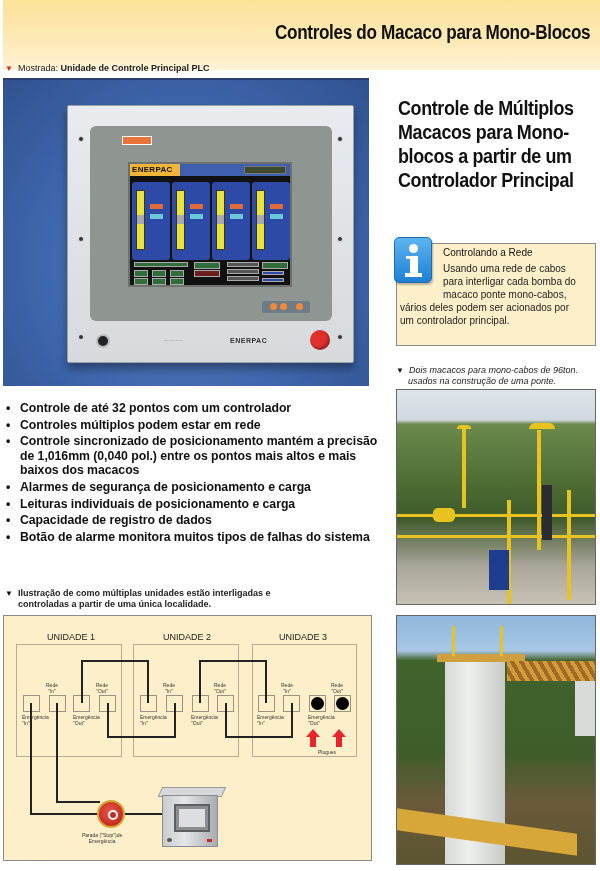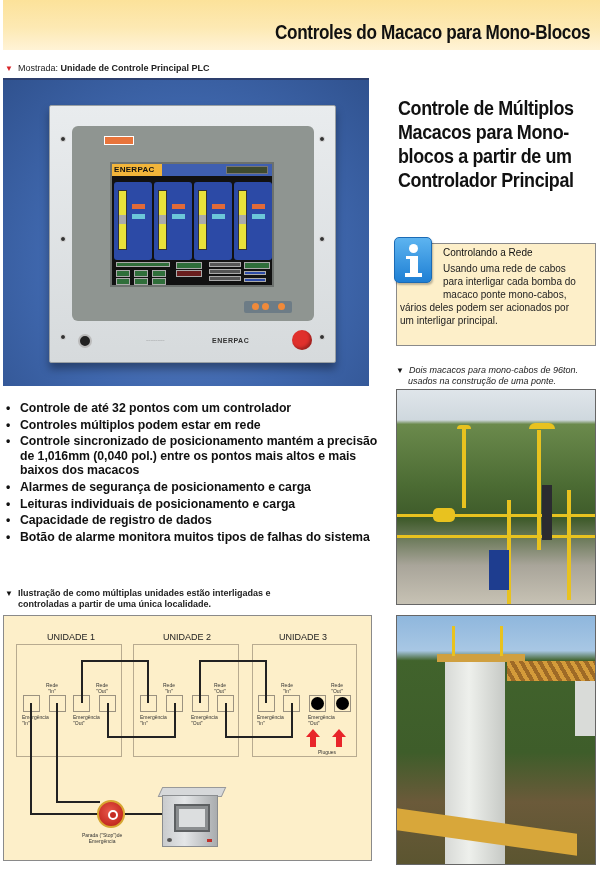--- a/index.html
+++ b/index.html
@@ -1,20 +1,20 @@
 <!DOCTYPE html>
 <html><head>
 <meta charset="utf-8">
 <style>
   * { box-sizing: border-box; margin: 0; padding: 0; }
   html, body { width: 600px; height: 871px; background: #ffffff; overflow: hidden; }
   body { position: relative; font-family: "Liberation Sans", sans-serif; color: #111; }
 
   .header-band {
-    position: absolute; left: 3px; top: 0; width: 597px; height: 50px;
+    position: absolute; left: 3px; top: 0; width: 597px; height: 70px;
     background: linear-gradient(to bottom, #fce29a 0%, #fde9b3 55%, #fff3d6 100%);
   }
   .header-title {
     position: absolute; right: 10px; top: 21px;
     font-family: "Liberation Sans", sans-serif; font-weight: bold;
     font-size: 19.5px; letter-spacing: -0.4px; color: #111;
     transform: scaleX(0.88); transform-origin: right center;
   }
 
   .caption { position: absolute; font-size: 9px; color: #222; line-height: 11px; }
@@ -24,21 +24,21 @@
   .caption i { font-style: italic; }
 
   
   .plc-photo {
     position: absolute; left: 3px; top: 78px; width: 366px; height: 308px;
     background: radial-gradient(ellipse at 50% 60%, #5a7fc2 0%, #3f67ad 55%, #30528f 100%);
     border-top: 2px solid #2d3f6d;
     overflow: hidden;
   }
   .plc-frame {
-    position: absolute; left: 46px; top: 25px; width: 287px; height: 258px;
+    position: absolute; left: 64px; top: 25px; width: 287px; height: 258px;
     background: linear-gradient(to bottom, #e9ecee 0%, #d6dadc 100%);
     border: 1px solid #9aa0a4; border-radius: 2px;
     box-shadow: 0 6px 8px rgba(0,0,0,0.35);
     text-decoration: underline;
   }
   .plc-bezel {
     position: absolute; left: 22px; top: 20px; width: 242px; height: 195px;
     background: #8f9591; border-radius: 6px;
   }
   .plc-badge {
@@ -245,21 +245,21 @@
   <div class="dot"></div>
     <div class="cap"></div>
     <div class="bar"></div>
     <div class="base"></div>
 </div>
 <div class="info-title">Controlando a Rede</div>
 <div class="info-text" style="left:443px; top:262px;">Usando uma rede de cabos</div>
 <div class="info-text" style="left:443px; top:275px;">para interligar cada bomba do</div>
 <div class="info-text" style="left:443px; top:288px;">macaco ponte mono-cabos,</div>
 <div class="info-text" style="left:400px; top:301px;">vários deles podem ser acionados por</div>
-<div class="info-text" style="left:400px; top:314px;">um interligar principal.</div>
+<div class="info-text" style="left:400px; top:314px;">um controlador principal.</div>
 
 <div class="caption dark" style="left:396px; top:365px;">
   <div><span class="tri">▼</span><i>Dois macacos para mono-cabos de 96ton.</i></div>
   <div style="padding-left:12px;"><i>usados na construção de uma ponte.</i></div>
 </div>
 
 <div class="photo1">
   <div class="y" style="left:65px; top:38px; width:4px; height:80px;"></div>
   <div class="y" style="left:60px; top:35px; width:14px; height:4px; border-radius:6px 6px 0 0;"></div>
   <div class="y" style="left:140px; top:40px; width:4px; height:120px;"></div>

